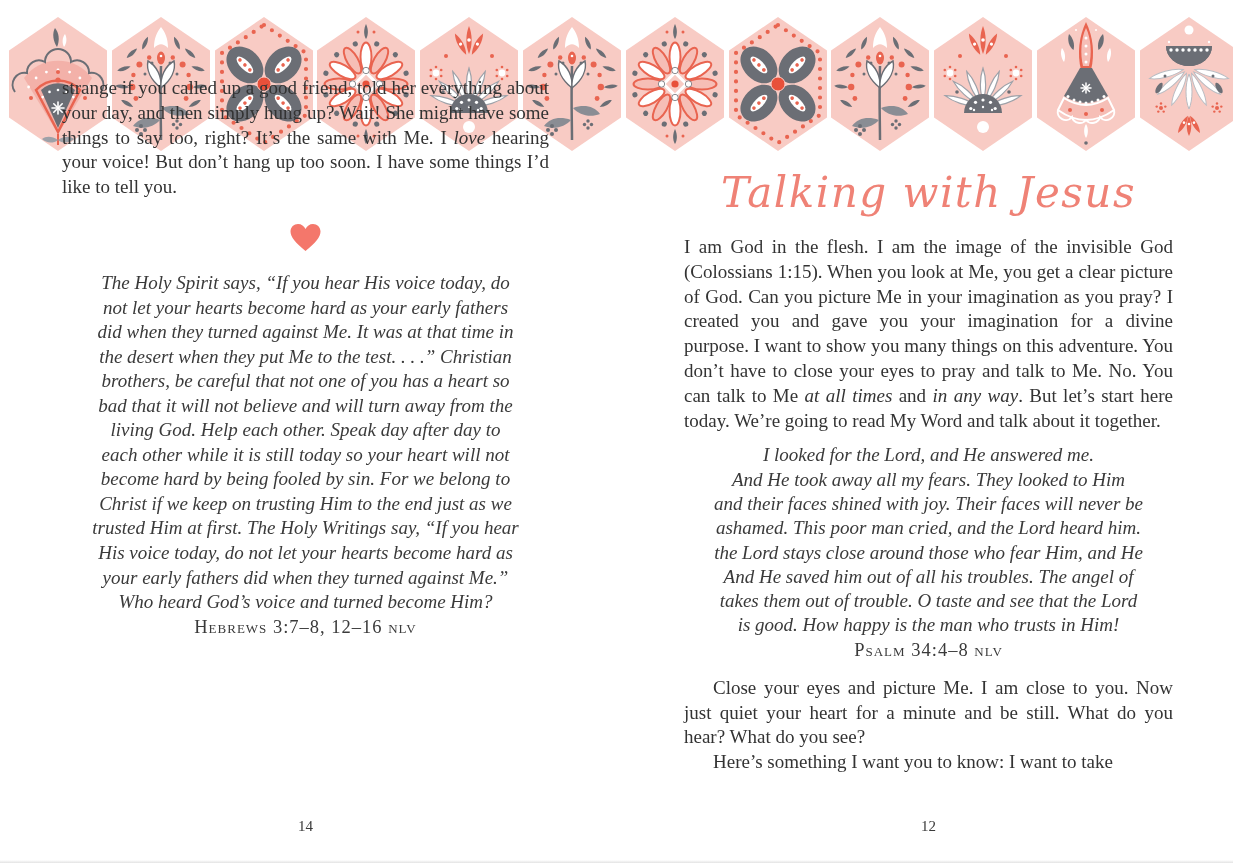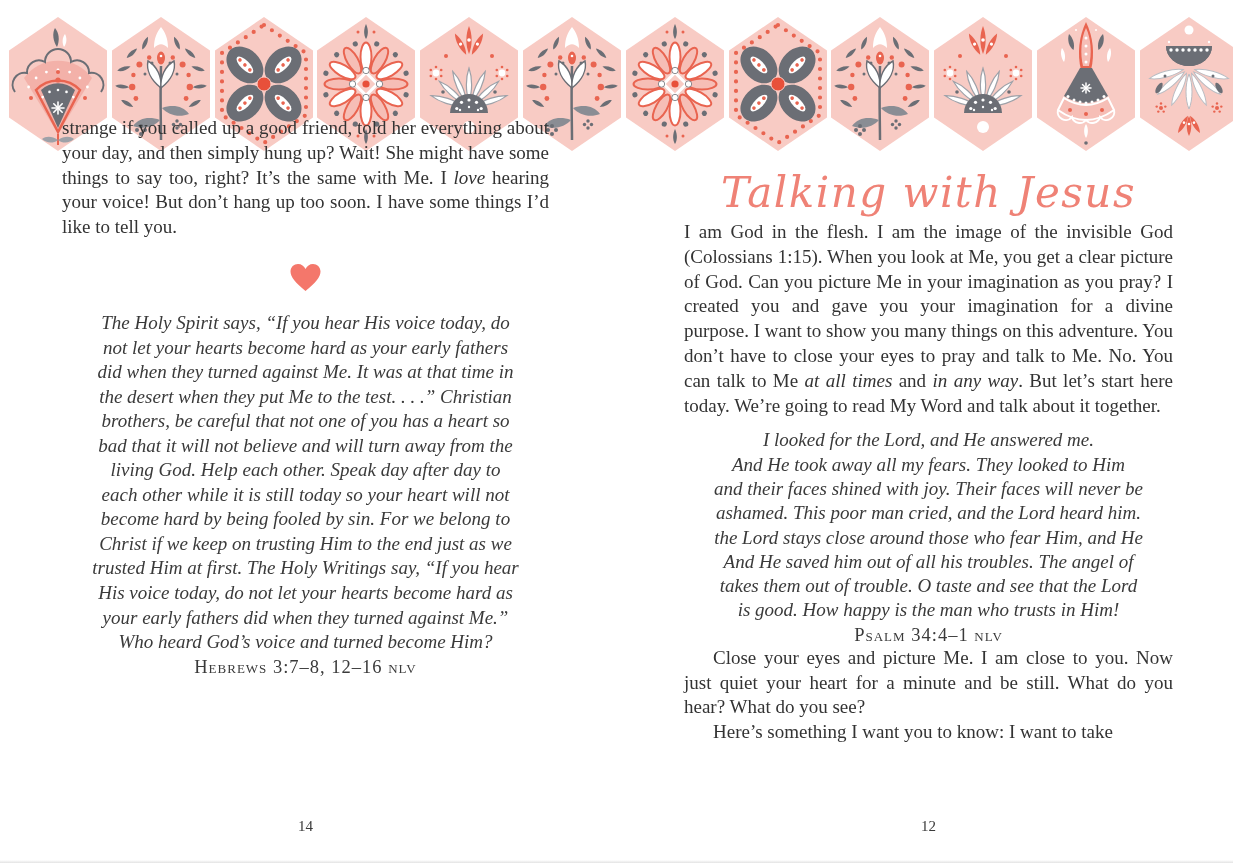--- a/index.html
+++ b/index.html
@@ -6,40 +6,40 @@
   body{width:1233px;height:863px;position:relative;overflow:hidden;
        font-family:"Liberation Serif",serif;color:#333333;}
   .spread{position:absolute;inset:0;background:#ffffff;overflow:hidden;}
 
   
   .border-row{position:absolute;top:16px;left:8px;display:flex;gap:2.8px;}
   .tile{flex:0 0 auto;display:block;}
 
   
   .page{position:absolute;top:0;height:863px;}
-  .page-left{left:62px;width:487px;padding-top:116px;box-sizing:border-box;}
+  .page-left{left:62px;width:487px;padding-top:76px;box-sizing:border-box;}
   .page-right{left:684px;width:489px;padding-top:166px;box-sizing:border-box;}
 
   .body-just{margin:0;text-align:justify;font-size:19px;line-height:24.8px;color:#333333;}
   .indent{text-indent:29px;}
   .it{font-style:italic;}
 
   .heart-wrap{margin-top:23px;text-align:center;height:30px;line-height:30px;}
 
   .quote{margin-top:18px;text-align:center;font-style:italic;
          font-size:19px;line-height:24.55px;color:#3a3a3a;}
   .quote-tight{margin-top:10px;line-height:24.3px;}
   .reference{margin-top:2px;text-align:center;font-variant:small-caps;
              font-size:18.5px;letter-spacing:1px;color:#3a3a3a;}
 
   .title{margin:0;text-align:center;font-family:"DejaVu Serif",serif;
          font-style:italic;font-weight:normal;font-size:42px;line-height:54px;
          letter-spacing:1.5px;color:#ef8276;}
 
-  .para-block{}
+  .para-block{margin-top:15px;}
   .pagenum{position:absolute;top:818px;left:0;width:100%;text-align:center;
            font-size:15px;color:#3a3a3a;}
 
   .book-edge{position:absolute;bottom:0;left:0;right:0;height:3px;
              background:linear-gradient(#ffffff,#e3e3e3);}
 </style>
 </head>
 <body>
 
 <div class="spread">
@@ -691,20 +691,20 @@
     <div class="quote quote-tight">
         <div>I looked for the Lord, and He answered me.</div>
         <div>And He took away all my fears. They looked to Him</div>
         <div>and their faces shined with joy. Their faces will never be</div>
         <div>ashamed. This poor man cried, and the Lord heard him.</div>
         <div>the Lord stays close around those who fear Him, and He</div>
         <div>And He saved him out of all his troubles. The angel of</div>
         <div>takes them out of trouble. O taste and see that the Lord</div>
         <div>is good. How happy is the man who trusts in Him!</div>
       </div>
-    <div class="reference">Psalm 34:4–1 nlv</div>
+    <div class="reference">Psalm 34:4–8 nlv</div>
     <p class="body-just indent para-block">Close your eyes and picture Me. I am close to you. Now just quiet your heart for a minute and be still. What do you hear? What do you see?</p>
     <p class="body-just indent" style="margin-top:0;">Here’s something I want you to know: I want to take</p>
     <div class="pagenum">12</div>
   </div>
 
   <div class="book-edge"></div>
 </div>
 
 </body></html>

